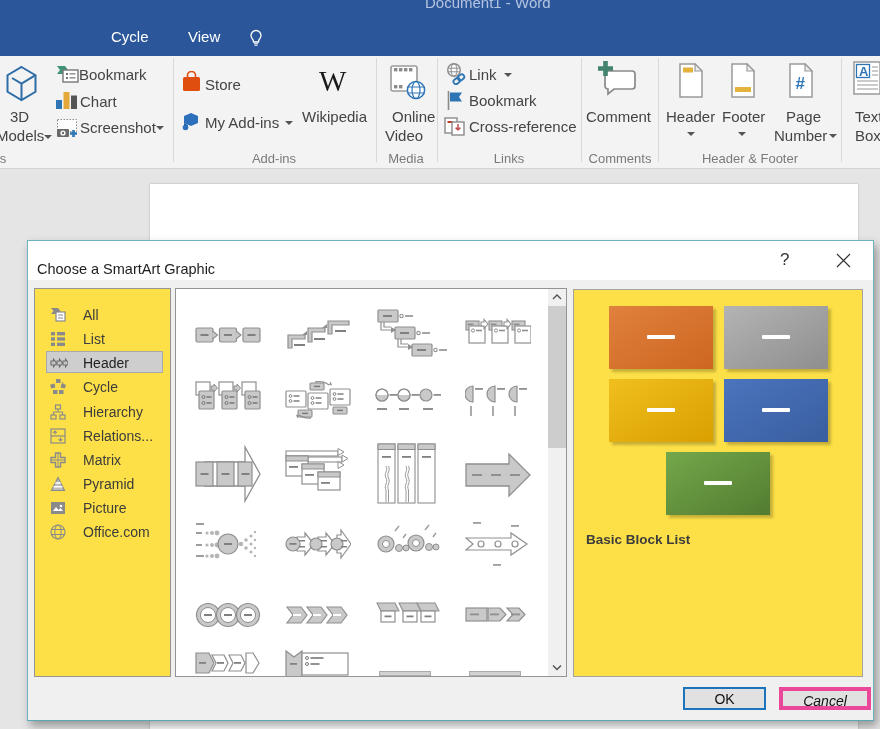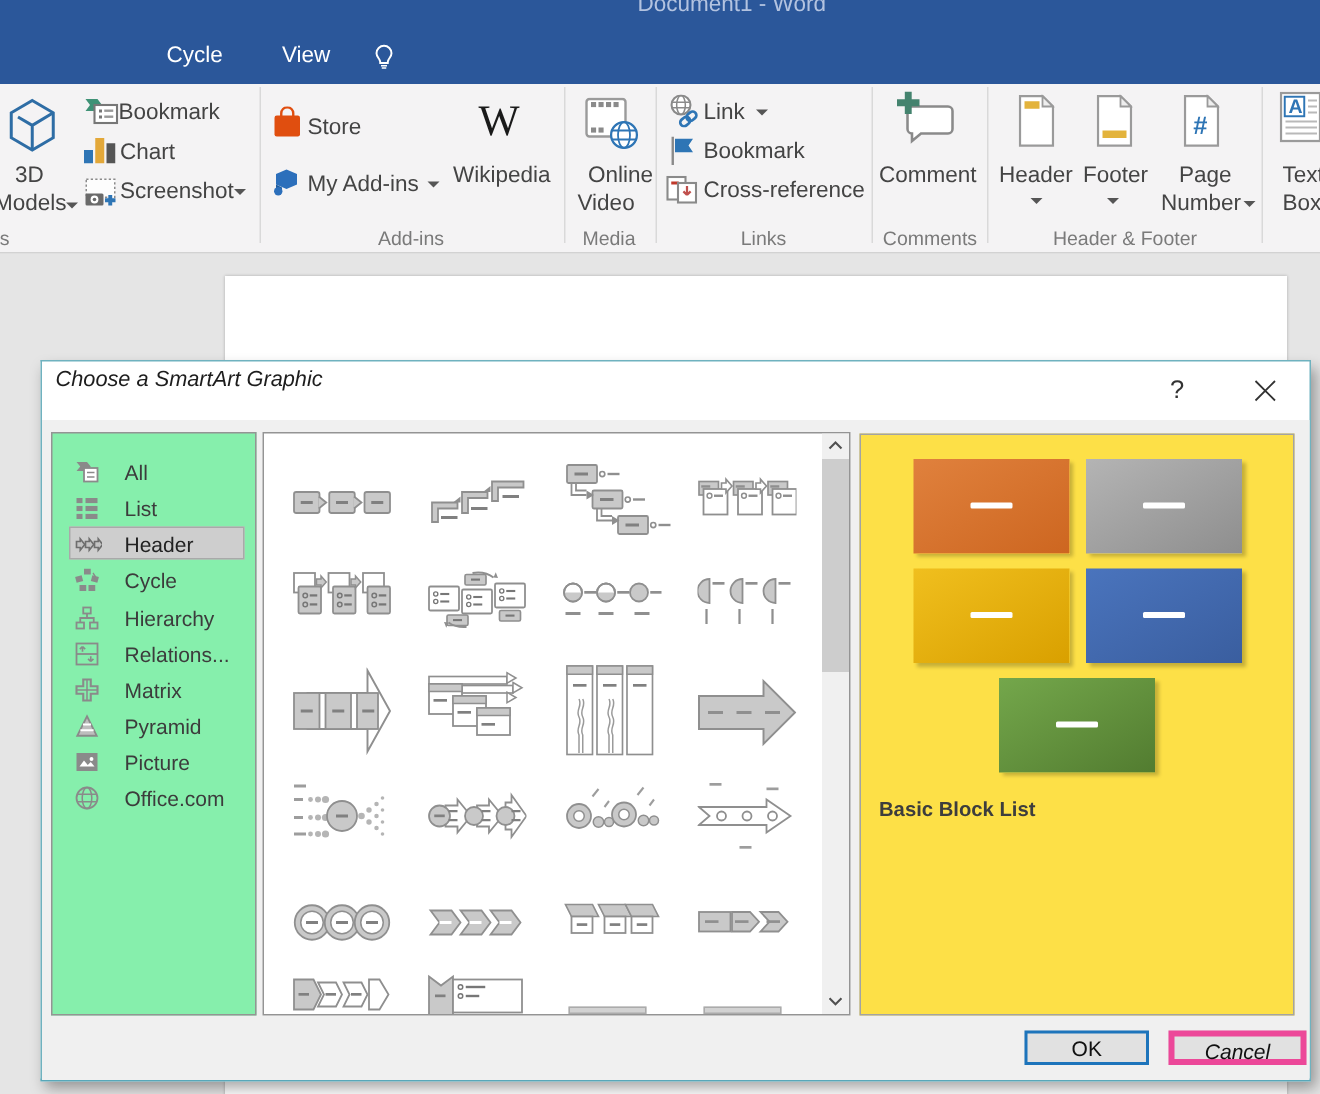--- a/index.html
+++ b/index.html
@@ -15,22 +15,22 @@
   .sep { position:absolute; top:2px; width:1px; height:104px; background:#d9d9d9; }
   .glabel { position:absolute; top:95px; font-size:13px; color:#7a7a7a; text-align:center; }
   .btxt { position:absolute; font-size:15px; color:#444; white-space:nowrap; }
   .dd { position:absolute; width:0; height:0; border-left:4px solid transparent; border-right:4px solid transparent; border-top:4px solid #555; }
   
   #docarea { position:absolute; left:0; top:170px; width:880px; height:559px; background:#e5e5e5; }
   #page { position:absolute; left:150px; top:14px; width:708px; height:560px; background:#fff; box-shadow:0 0 2px rgba(0,0,0,.25); }
   
   #dialog { position:absolute; left:27px; top:240px; width:847px; height:481px; background:#fff; border:1px solid #6fb2bf; border-bottom:2px solid #58a8b9; box-shadow:3px 5px 9px rgba(0,0,0,.35); }
   #dlgbody { position:absolute; left:0; top:39px; width:845px; height:440px; background:#f0f0f0; }
-  .dlgtitle { position:absolute; left:9px; top:4px; font-size:14.5px; color:#1d1d1d;font-style:italic; }
-  #catbox { position:absolute; left:6px; top:47px; width:137px; height:389px; background:#86efac; border:1px solid #949494; }
+  .dlgtitle { position:absolute; left:9px; top:20px; font-size:14.5px; color:#1d1d1d; }
+  #catbox { position:absolute; left:6px; top:47px; width:137px; height:389px; background:#fde047; border:1px solid #949494; }
   .cat { position:absolute; left:12px; width:122px; height:21px; font-size:14px; color:#3c3c3c; }
   .cat .ci { position:absolute; left:3px; top:2px; }
   .cat .ct { position:absolute; left:36px; top:2px; }
   #gallery { position:absolute; left:147px; top:47px; width:392px; height:389px; background:#fff; border:1px solid #949494; overflow:hidden; }
   .thumb { position:absolute; }
   
   #sbar { position:absolute; left:372px; top:0; width:18px; height:387px; background:#f0f0f0; }
   #sthumb { position:absolute; left:0; top:17px; width:18px; height:142px; background:#cdcdcd; }
   .sarr { position:absolute; left:0; width:18px; height:17px; background:#f0f0f0; color:#505050; }
   

